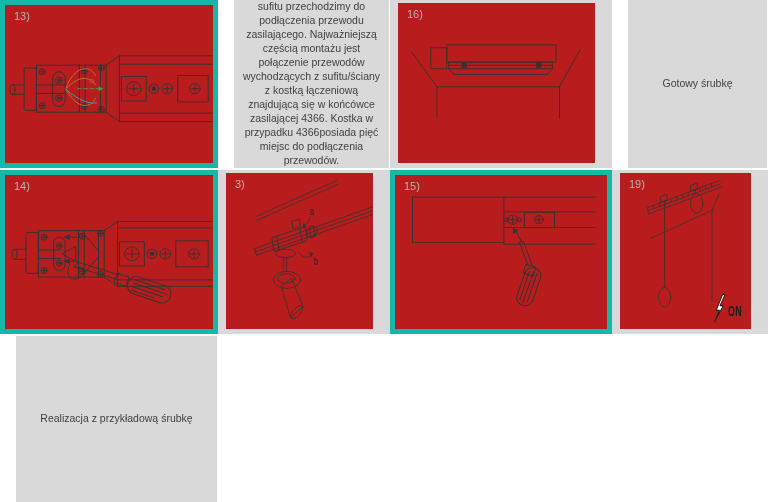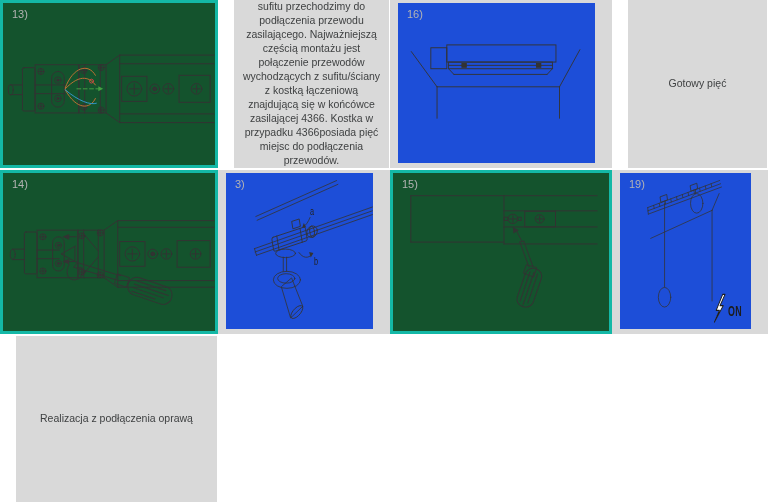--- a/index.html
+++ b/index.html
@@ -4,23 +4,23 @@
 <style>
   *{box-sizing:border-box;margin:0;padding:0}
   html,body{background:#fff}
   .page{
     position:relative;width:768px;height:502px;background:#fff;overflow:hidden;
     display:grid;grid-template-columns:218px 172px 222px 156px;
     grid-template-rows:168px 164px 166px;row-gap:2px;
     font-family:"Liberation Sans",sans-serif;
   }
   .cell{position:relative}
-  .figL{background:#14532d;border:3px solid #14b8a6}
+  .figL{background:#b91c1c;border:5px solid #14b8a6}
   .figR{background:var(--instruction-bg,#d9d9d9)}
-  .figR .panel{position:absolute;left:8px;right:17px;top:3px;bottom:5px;background:#1d4ed8}
+  .figR .panel{position:absolute;left:8px;right:17px;top:3px;bottom:5px;background:#b91c1c}
   .txt{
     background:var(--instruction-bg,#d9d9d9);
     display:flex;flex-direction:column;justify-content:center;align-items:center;
     text-align:center;color:var(--text,#3f4142);
     font-size:10.5px;line-height:1.33;padding:6px 5px;margin:0 1px 0 16px;
   }
   .txt p{margin:0}
   .terminals{display:block;margin-top:1px}
   .figlabel{position:absolute;top:5px;left:9px;font-size:11px;color:var(--label,#b3b3b3);z-index:2}
   svg.draw{position:absolute;inset:0;width:100%;height:100%}
@@ -111,21 +111,21 @@
           <rect x="72" y="63.5" width="5" height="4" fill="#333"></rect>
           <rect x="156" y="63.5" width="5" height="4" fill="#333"></rect>
           <path d="M57 69 L63 75 M174 69 L168 75 M63 75 H168"></path>
           <path d="M15 51 L44 88 M205 49 L182 88 M44 88 H182 M44 88 V121 M182 88 V121"></path>
         </g>
       </svg>
     </div>
   </div>
 
   <div class="cell txt">
-    <p>Gotowy pięć</p>
+    <p>Gotowy śrubkę</p>
   </div>
 
   <div class="cell figL">
     <span class="figlabel">14)</span>
     <svg class="draw" viewBox="0 0 218 166" preserveAspectRatio="none">
       <defs>
         <g id="sC" fill="none">
             <circle r="3.2"></circle>
             <path d="M-2.2 0 H2.2 M0 -2.2 V2.2"></path>
           </g>
@@ -292,16 +292,16 @@
 
           <path d="M168 22 L156 40 M156 40 V137 M52 70 L156 40"></path>
         </g>
         <path d="M174 130 L163 147 L168.5 147 L160 159.5 L175 142 L169.5 142 L178 130 Z" fill="#fff" stroke="#1c1c1c" stroke-width="1.4" stroke-linejoin="round"></path>
         <text x="183" y="153" font-size="15" font-weight="600" fill="#1c1c1c" letter-spacing="0.5">ON</text>
       </svg>
     </div>
   </div>
 
   <div class="cell txt">
-    <p>Realizacja z podłączenia oprawą</p>
+    <p>Realizacja z przykładową śrubkę</p>
   </div>
 
 </div>
 
 </body></html>

